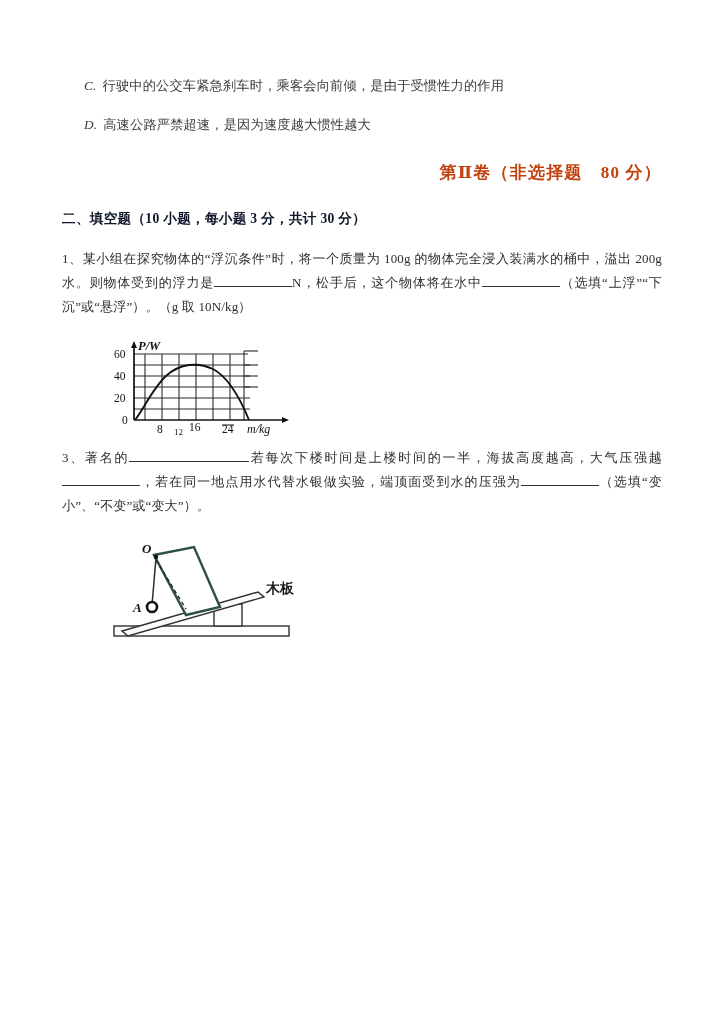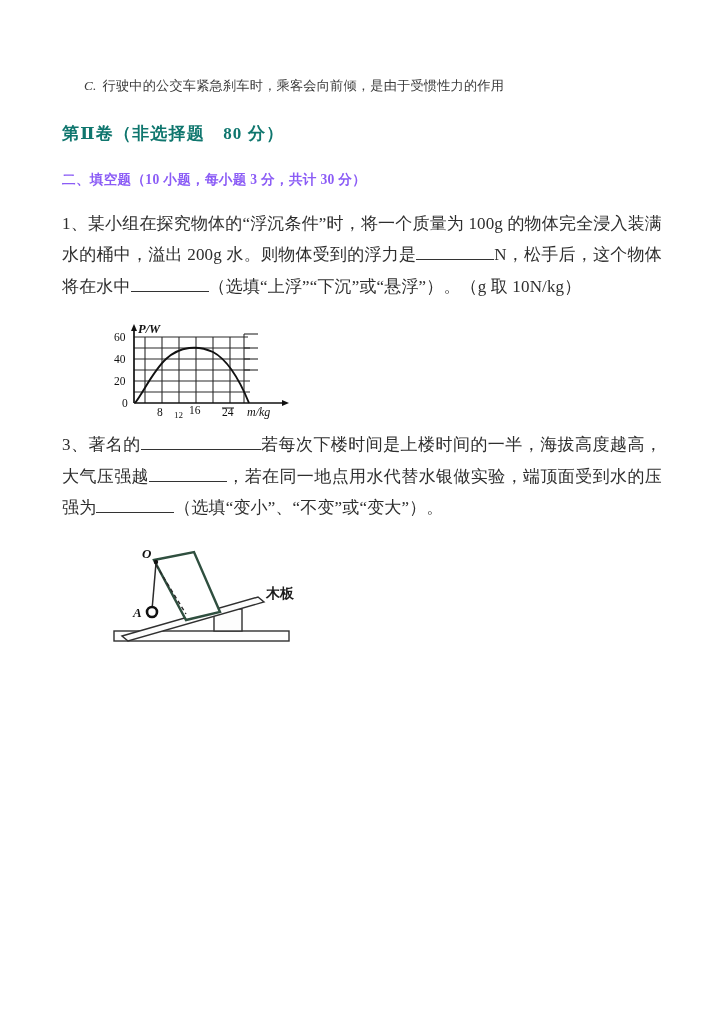--- a/index.html
+++ b/index.html
@@ -39,39 +39,39 @@
     letter-spacing: 0.2px;
     font-family: "Liberation Serif", "DejaVu Serif", serif;
   }
   .opt-line .lbl {
     font-style: italic;
     font-family: "Liberation Serif", serif;
     margin-right: 6px;
   }
 
   .paper-title {
-    text-align: left;
+    text-align: right;
     font-size: 17px;
     font-weight: bold;
     letter-spacing: 1.2px;
     margin: 26px 0 26px 0;
-    color: #0f766e;
+    color: #c2410c;
     font-family: "Liberation Serif", "DejaVu Serif", serif;
   }
 
   .section-head {
     font-size: 13.6px;
     font-weight: bold;
     margin: 0 0 19px 0;
-    color: #8b5cf6;
+    color: #0f172a;
     letter-spacing: 0.3px;
   }
 
   .q {
-    font-size: 17px;
+    font-size: 13px;
     line-height: 1.85;
     margin: 0 0 17px 0;
     color: #2e2e2e;
     text-align: justify;
     letter-spacing: 0.15px;
   }
   .q .blank {
     display: inline-block;
     border-bottom: 1px solid #333;
     vertical-align: baseline;
@@ -90,20 +90,23 @@
   .fig-gap { height: 46px; }
 </style>
 </head>
 <body>
 
 <div class="page">
   <div class="content">
 
     <div class="opt-line">
       <span class="lbl">C.</span><span>行驶中的公交车紧急刹车时，乘客会向前倾，是由于受惯性力的作用</span>
+    </div>
+    <div class="opt-line">
+      <span class="lbl">D.</span><span>高速公路严禁超速，是因为速度越大惯性越大</span>
     </div>
 
     <div class="paper-title">第Ⅱ卷（非选择题　80 分）</div>
 
     <div class="section-head">二、填空题（10 小题，每小题 3 分，共计 30 分）</div>
 
     <p class="q"><span>1、</span><span>某小组在探究物体的“浮沉条件”时，将一个质量为 100g 的物体完全浸入装满水的桶中，溢出 200g 水。则物体受到的浮力是</span><span class="blank b-md"></span><span>N，松手后，这个物体将在水中</span><span class="blank b-md"></span><span>（选填“上浮”“下沉”或“悬浮”）。（g 取 10N/kg）</span></p>
 
 
     <div class="fig-graph">

